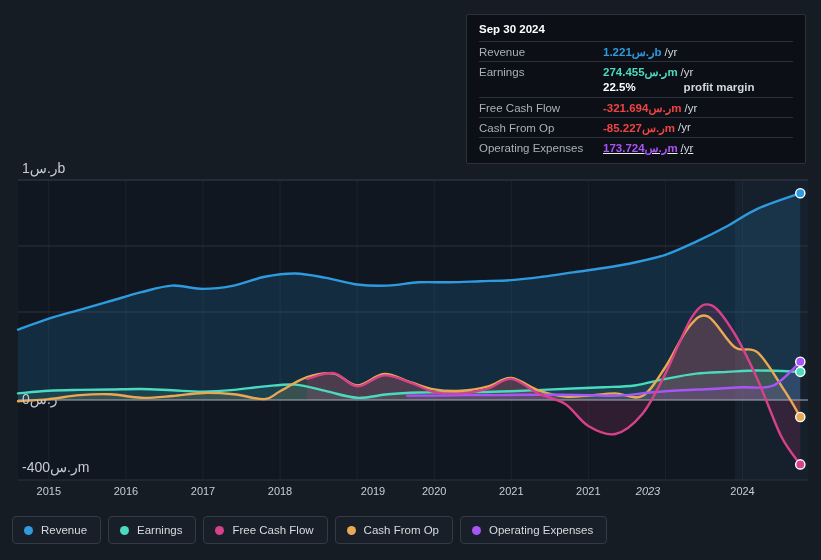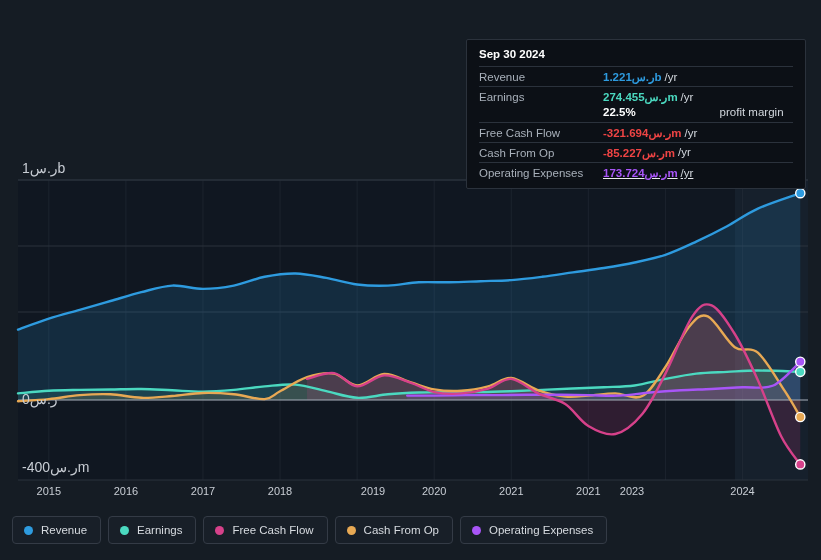--- a/index.html
+++ b/index.html
@@ -60,21 +60,20 @@
   #tooltip-panel {
     position: absolute;
     left: 466px;
     top: 14px;
     width: 340px;
     background: #0c1016;
     border: 1px solid #2b323c;
     border-radius: 2px;
     padding: 8px 12px 6px 12px;
     box-sizing: border-box;
-    margin-top: 25px;
   }
   #tooltip-date {
     font-size: 11.5px;
     font-weight: bold;
     color: #ffffff;
     padding-bottom: 6px;
   }
   .tt-row {
     display: flex;
     align-items: baseline;
@@ -95,21 +94,21 @@
     white-space: nowrap;
   }
   .tt-suffix {
     color: #d2d7dd;
     font-weight: normal;
     margin-left: 3px;
     white-space: nowrap;
   }
   .tt-margin-note {
     color: #d2d7dd;
-    font-weight: normal;
+    font-weight: bold;
     margin-left: 4px;
     padding-left: 44px;
   }
 
   
   #legend {
     position: absolute;
     left: 12px;
     top: 516px;
     display: flex;
@@ -194,21 +193,21 @@
 
   <div id="x-axis-labels">
       <div class="x-tick-label" style="left: 48.8px;">2015</div>
       <div class="x-tick-label" style="left: 125.9px;">2016</div>
       <div class="x-tick-label" style="left: 203px; text-align: right;">2017</div>
       <div class="x-tick-label" style="left: 280px;">2018</div>
       <div class="x-tick-label" style="left: 373px;">2019</div>
       <div class="x-tick-label" style="left: 434.2px;">2020</div>
       <div class="x-tick-label" style="left: 511.3px;">2021</div>
       <div class="x-tick-label" style="left: 588.3px;">2021</div>
-      <div class="x-tick-label" style="left: 632px;">2023</div>
+      <div class="x-tick-label" style="left: 648px; font-style: italic;">2023</div>
       <div class="x-tick-label" style="left: 742.5px;">2024</div>
     </div>
 
   <div id="tooltip-panel">
     <div id="tooltip-date">Sep 30 2024</div>
     <div id="tooltip-rows">
         <div class="tt-row">
           <div class="tt-label">Revenue</div>
           <div style="display: flex; align-items: baseline;">
             <span class="tt-value" style="color: rgb(46, 155, 223);">1.221ر.سb</span>
@@ -217,21 +216,21 @@
         </div>
         <div class="tt-row">
           <div class="tt-label">Earnings</div>
           <div style="display: flex; align-items: baseline;">
             <span class="tt-value" style="color: rgb(75, 217, 192);">274.455ر.سm</span>
             <span class="tt-suffix">/yr</span>
           </div>
         </div>
         <div class="tt-row no-rule">
           <div class="tt-label"></div>
-          <div style="display: flex; align-items: flex-end; gap: 36px;">
+          <div style="display: flex; align-items: flex-end;">
             <span class="tt-value" style="color: rgb(255, 255, 255);">22.5%</span>
             <span class="tt-margin-note">profit margin</span>
           </div>
         </div>
         <div class="tt-row">
           <div class="tt-label">Free Cash Flow</div>
           <div style="display: flex; align-items: baseline;">
             <span class="tt-value" style="color: rgb(239, 68, 68);">-321.694ر.سm</span>
             <span class="tt-suffix">/yr</span>
           </div>

